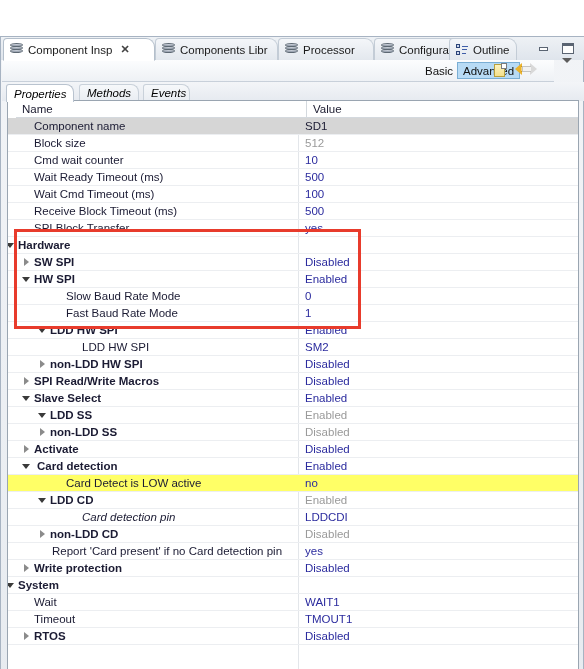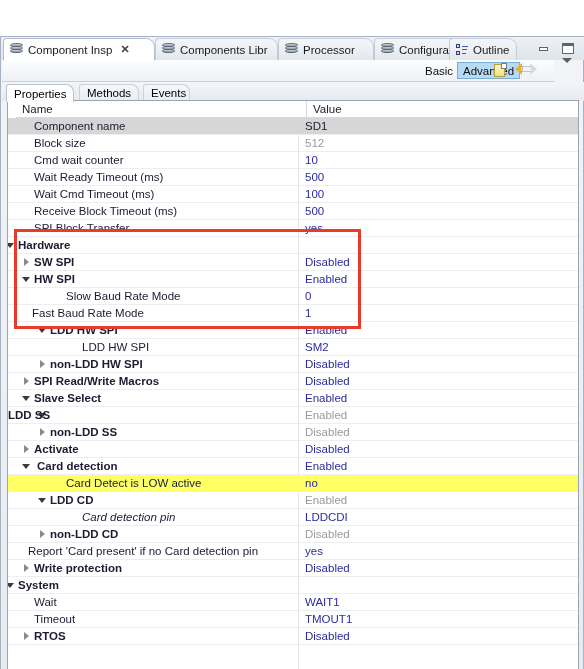--- a/index.html
+++ b/index.html
@@ -169,20 +169,21 @@
     border-left: 5px solid transparent;
     border-right: 5px solid transparent;
     border-top: 5px solid #5c5c5c;
   }
 
   
   .subtabs {
     position: absolute; left: 1px; top: 45px;
     width: 582px; height: 19px;
     background: linear-gradient(#f3f5f8, #e6eaf0);
+    font-style: italic;
   }
   .subtab {
     position: absolute; top: 2px; height: 17px;
     display: flex; align-items: center;
     padding: 0 8px 0 7px;
     font-size: 11.5px;
     box-sizing: border-box;
     border-top-left-radius: 3px;
     border-top-right-radius: 8px;
     white-space: nowrap;
@@ -461,21 +462,21 @@
         <div class="row">
           <span class="twisty expanded" style="left: 14px;"></span>
           <div class="cell-name bold" style="padding-left: 26px;">HW SPI</div>
           <div class="cell-value">Enabled</div>
         </div>
         <div class="row">
           <div class="cell-name" style="padding-left: 58px;">Slow Baud Rate Mode</div>
           <div class="cell-value">0</div>
         </div>
         <div class="row">
-          <div class="cell-name" style="padding-left: 24px;">Fast Baud Rate Mode</div>
+          <div class="cell-name" style="padding-left: 58px;">Fast Baud Rate Mode</div>
           <div class="cell-value">1</div>
         </div>
         <div class="row">
           <span class="twisty expanded" style="left: 30px;"></span>
           <div class="cell-name bold" style="padding-left: 42px;">LDD HW SPI</div>
           <div class="cell-value">Enabled</div>
         </div>
         <div class="row">
           <div class="cell-name" style="padding-left: 74px;">LDD HW SPI</div>
           <div class="cell-value">SM2</div>
@@ -490,21 +491,21 @@
           <div class="cell-name bold" style="padding-left: 26px;">SPI Read/Write Macros</div>
           <div class="cell-value">Disabled</div>
         </div>
         <div class="row">
           <span class="twisty expanded" style="left: 14px;"></span>
           <div class="cell-name bold" style="padding-left: 26px;">Slave Select</div>
           <div class="cell-value">Enabled</div>
         </div>
         <div class="row">
           <span class="twisty expanded" style="left: 30px;"></span>
-          <div class="cell-name bold" style="">LDD SS</div>
+          <div class="cell-name bold" style="padding-left: 42px;">LDD SS</div>
           <div class="cell-value dim">Enabled</div>
         </div>
         <div class="row">
           <span class="twisty collapsed" style="left: 30px;"></span>
           <div class="cell-name bold" style="padding-left: 42px;">non-LDD SS</div>
           <div class="cell-value dim">Disabled</div>
         </div>
         <div class="row">
           <span class="twisty collapsed" style="left: 14px;"></span>
           <div class="cell-name bold" style="padding-left: 26px;">Activate</div>
@@ -527,21 +528,21 @@
         <div class="row">
           <div class="cell-name" style="padding-left: 74px; font-style: italic;">Card detection pin</div>
           <div class="cell-value">LDDCDI</div>
         </div>
         <div class="row">
           <span class="twisty collapsed" style="left: 30px;"></span>
           <div class="cell-name bold" style="padding-left: 42px;">non-LDD CD</div>
           <div class="cell-value dim">Disabled</div>
         </div>
         <div class="row">
-          <div class="cell-name" style="padding-left: 20px;">Report 'Card present' if no Card detection pin</div>
+          <div class="cell-name" style="padding-left: 44px;">Report 'Card present' if no Card detection pin</div>
           <div class="cell-value">yes</div>
         </div>
         <div class="row">
           <span class="twisty collapsed" style="left: 14px;"></span>
           <div class="cell-name bold" style="padding-left: 26px;">Write protection</div>
           <div class="cell-value">Disabled</div>
         </div>
         <div class="row">
           <span class="twisty expanded" style="left: -2px;"></span>
           <div class="cell-name bold" style="padding-left: 10px;">System</div>

